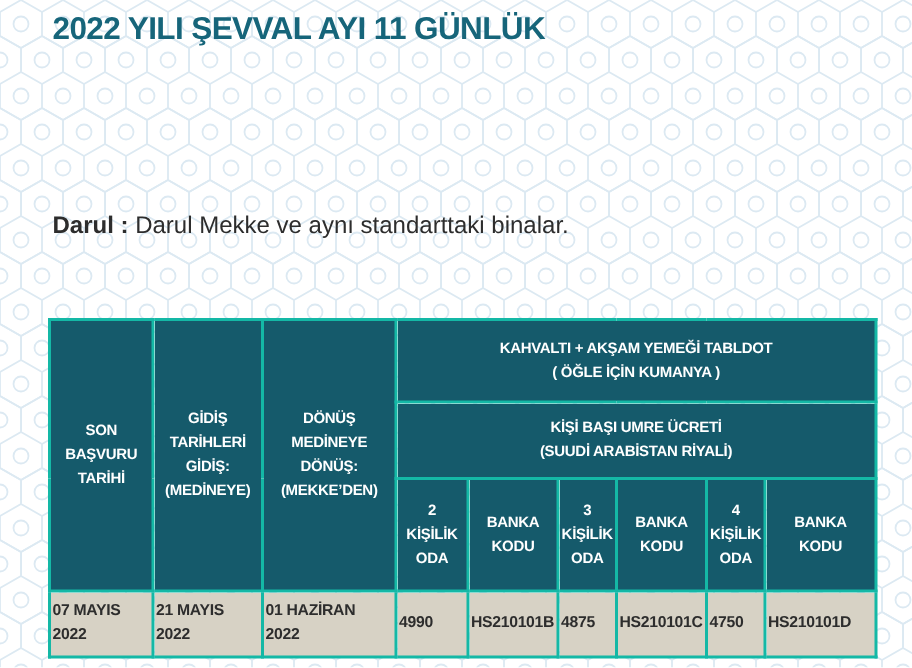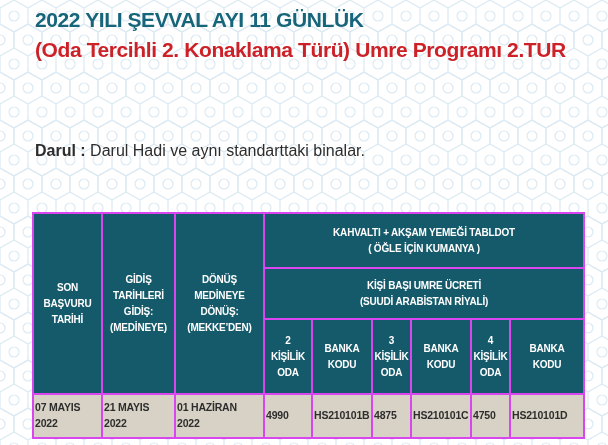--- a/index.html
+++ b/index.html
@@ -43,21 +43,21 @@
   }
   .info-line b { font-weight: 700; }
   table.program {
     position: absolute;
     left: 32px; top: 212px;
     border-collapse: collapse;
     table-layout: fixed;
     width: 551px;
   }
   table.program th, table.program td {
-    border: 2px solid #d946ef;
+    border: 2px solid #14b8a6;
     vertical-align: middle;
     white-space: pre-line;
     overflow: hidden;
     padding: 1px;
   }
   table.program th {
     background: var(--header_bg, #155a6b);
     color: #ffffff;
     font-weight: 700;
     font-size: 10px;
@@ -95,26 +95,25 @@
     </pattern>
   </defs>
   <rect width="608" height="445" fill="#ffffff"></rect>
   <rect width="608" height="445" fill="url(#hexpat)"></rect>
 </svg>
 
 <div class="content">
 
   <div class="title-block">
     <div class="title-line teal">2022 YILI ŞEVVAL AYI 11 GÜNLÜK</div>
-    <div class="title-line red">(Oda Tercihli 2. Konaklama Türü) Umre Programı 2.TUR</div>
   </div>
 
   <div class="info-block">
     <div class="info-line">
-      <b>Darul :</b><span> Darul Hadi ve aynı standarttaki binalar.</span>
+      <b>Darul :</b><span> Darul Mekke ve aynı standarttaki binalar.</span>
     </div>
   </div>
 
   <table class="program">
     <colgroup>
       <col style="width:69px">
         <col style="width:73px">
         <col style="width:89px">
       <col style="width:48px">
         <col style="width:60px">

